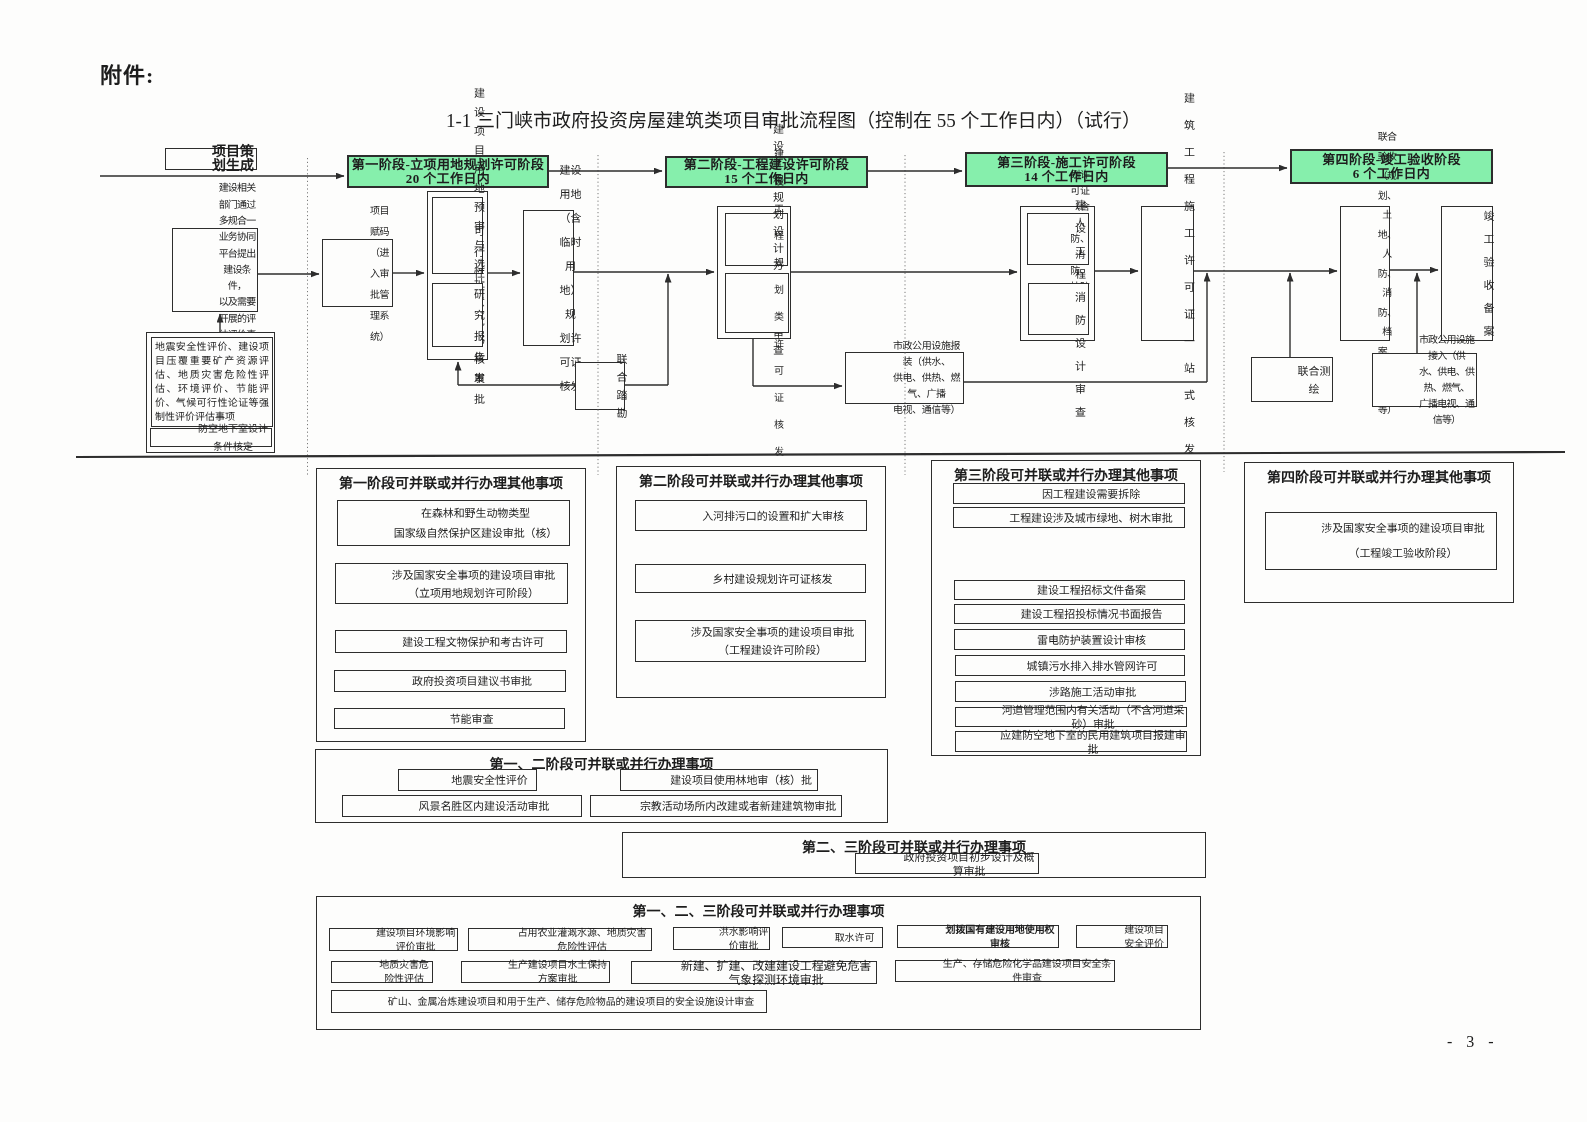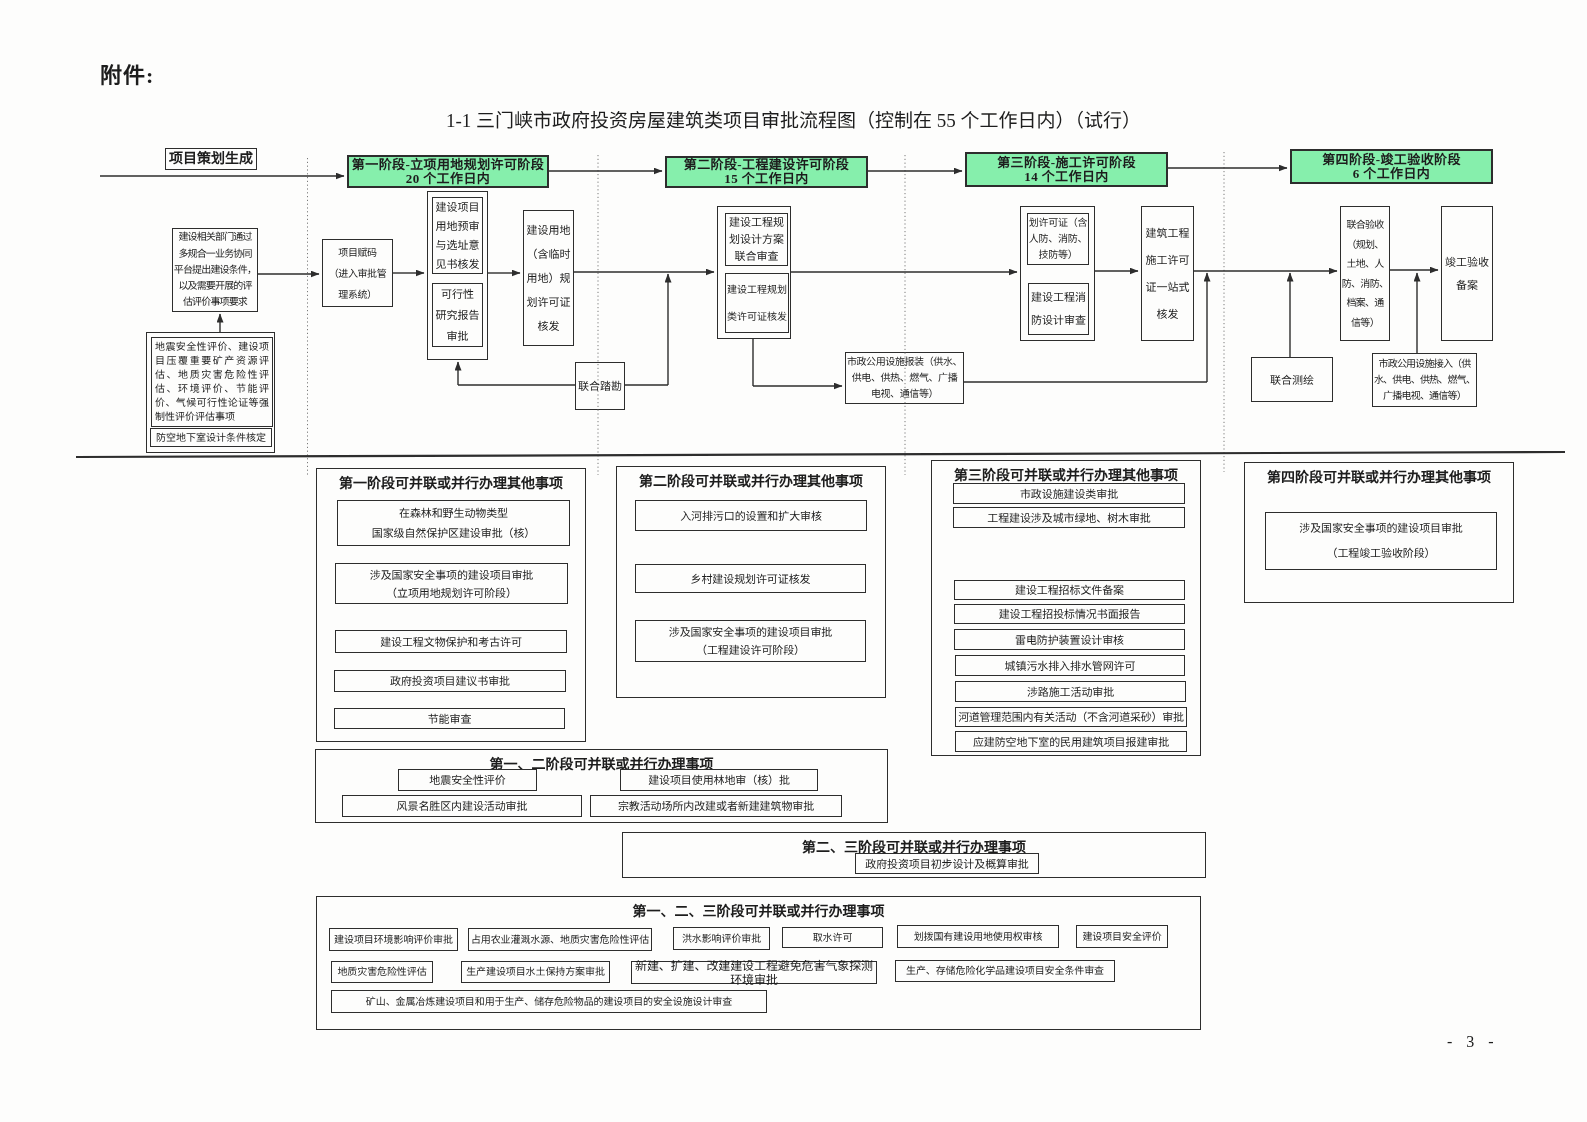--- a/index.html
+++ b/index.html
@@ -4,21 +4,21 @@
 <style>
 *{margin:0;padding:0;box-sizing:border-box}
 html,body{background:#e8e8e8}
 #page{position:relative;width:1587px;height:1122px;background:#fdfdfc;overflow:hidden;
   font-family:"Liberation Serif",serif;color:#1d1d1d;}
 .attach{position:absolute;font-size:22px;font-weight:bold;letter-spacing:1px;}
 .title{position:absolute;font-size:19px;text-align:center;}
 .pageno{position:absolute;font-size:16px;letter-spacing:5px;}
 .node{position:absolute;border:1.6px solid #2d2d2d;background:#fdfdfc;
   display:flex;align-items:center;justify-content:center;text-align:center;
-  white-space:pre-line;font-size:11px;line-height:18px;}
+  white-space:pre-line;font-size:11px;line-height:18px;padding-left:44px;}
 .start{font-size:14px;font-weight:bold;line-height:1;}
 .just{display:block;text-align:justify;white-space:normal;padding:2px 3px;}
 .stagehdr{position:absolute;border:2px solid #2d2d2d;background:#86efac;
   display:flex;flex-direction:column;align-items:center;justify-content:center;}
 .shl{font-size:13px;letter-spacing:0.4px;font-weight:bold;line-height:14px;white-space:nowrap;}
 .gbox{position:absolute;border:1.6px solid #2d2d2d;background:#fdfdfc;}
 .panel{position:absolute;border:1.7px solid #2d2d2d;background:transparent;}
 .ptitle{text-align:center;font-size:14px;font-weight:bold;margin-top:3px;}
 .item{border-width:1.4px;font-size:11px;letter-spacing:-0.1px;line-height:14px;}
 </style>
@@ -115,21 +115,21 @@
 <div class="panel" style="left:616px;top:466px;width:270px;height:232px;">
       <div class="ptitle">第二阶段可并联或并行办理其他事项</div>
     </div>
 <div class="node item" style="left:635px;top:500px;width:232px;height:31px;">入河排污口的设置和扩大审核</div>
 <div class="node item" style="left:635px;top:564px;width:231px;height:29px;">乡村建设规划许可证核发</div>
 <div class="node item" style="left:635px;top:620px;width:231px;height:42px;line-height:18.5px;">涉及国家安全事项的建设项目审批
 （工程建设许可阶段）</div>
 <div class="panel" style="left:931px;top:460px;width:270px;height:296px;">
       <div class="ptitle">第三阶段可并联或并行办理其他事项</div>
     </div>
-<div class="node item" style="left:953px;top:483px;width:232px;height:21px;">市政设施建设类审批</div>
+<div class="node item" style="left:953px;top:483px;width:232px;height:21px;">因工程建设需要拆除</div>
 <div class="node item" style="left:953px;top:507px;width:232px;height:21px;">工程建设涉及城市绿地、树木审批</div>
 <div class="node item" style="left:954px;top:580px;width:231px;height:20px;">建设工程招标文件备案</div>
 <div class="node item" style="left:954px;top:604px;width:231px;height:20px;">建设工程招投标情况书面报告</div>
 <div class="node item" style="left:954px;top:629px;width:231px;height:21px;">雷电防护装置设计审核</div>
 <div class="node item" style="left:955px;top:655px;width:230px;height:21px;">城镇污水排入排水管网许可</div>
 <div class="node item" style="left:955px;top:681px;width:231px;height:21px;">涉路施工活动审批</div>
 <div class="node item" style="left:955px;top:707px;width:232px;height:20px;letter-spacing:-0.25px;">河道管理范围内有关活动（不含河道采砂）审批</div>
 <div class="node item" style="left:955px;top:731px;width:232px;height:21px;">应建防空地下室的民用建筑项目报建审批</div>
 <div class="panel" style="left:1244px;top:462px;width:270px;height:141px;">
       <div class="ptitle">第四阶段可并联或并行办理其他事项</div>
@@ -147,21 +147,21 @@
       <div class="ptitle">第二、三阶段可并联或并行办理事项</div>
     </div>
 <div class="node item" style="left:819px;top:853px;width:184px;height:21px;margin-left:36px;">政府投资项目初步设计及概算审批</div>
 <div class="panel" style="left:316px;top:896px;width:885px;height:134px;">
       <div class="ptitle">第一、二、三阶段可并联或并行办理事项</div>
     </div>
 <div class="node item" style="left:329px;top:928px;width:129px;height:23px;font-size:10px;">建设项目环境影响评价审批</div>
 <div class="node item" style="left:468px;top:928px;width:184px;height:23px;font-size:10px;">占用农业灌溉水源、地质灾害危险性评估</div>
 <div class="node item" style="left:673px;top:927px;width:97px;height:23px;font-size:10px;">洪水影响评价审批</div>
 <div class="node item" style="left:782px;top:927px;width:101px;height:21px;font-size:10px;">取水许可</div>
-<div class="node item" style="left:897px;top:925px;width:162px;height:23px;font-size:10px;">划拨国有建设用地使用权审核</div>
+<div class="node item" style="left:897px;top:925px;width:162px;height:23px;font-size:10px;font-weight:bold;">划拨国有建设用地使用权审核</div>
 <div class="node item" style="left:1076px;top:925px;width:92px;height:23px;font-size:10px;">建设项目安全评价</div>
 <div class="node item" style="left:331px;top:961px;width:102px;height:22px;font-size:10px;">地质灾害危险性评估</div>
 <div class="node item" style="left:461px;top:961px;width:149px;height:22px;font-size:10px;">生产建设项目水土保持方案审批</div>
 <div class="node item" style="left:631px;top:961px;width:246px;height:23px;font-size:12px;">新建、扩建、改建建设工程避免危害气象探测环境审批</div>
 <div class="node item" style="left:895px;top:960px;width:220px;height:22px;font-size:10px;">生产、存储危险化学品建设项目安全条件审查</div>
 <div class="node item" style="left:331px;top:990px;width:436px;height:23px;font-size:10px;">矿山、金属冶炼建设项目和用于生产、储存危险物品的建设项目的安全设施设计审查</div>
 <svg width="1587" height="1122" style="position:absolute;left:0;top:0">
 <defs>
         <marker id="arr" markerUnits="userSpaceOnUse" markerWidth="10" markerHeight="8" refX="8.5" refY="3.5" orient="auto">
           <path d="M0,0 L9,3.5 L0,7 Z" fill="#2d2d2d"></path>

